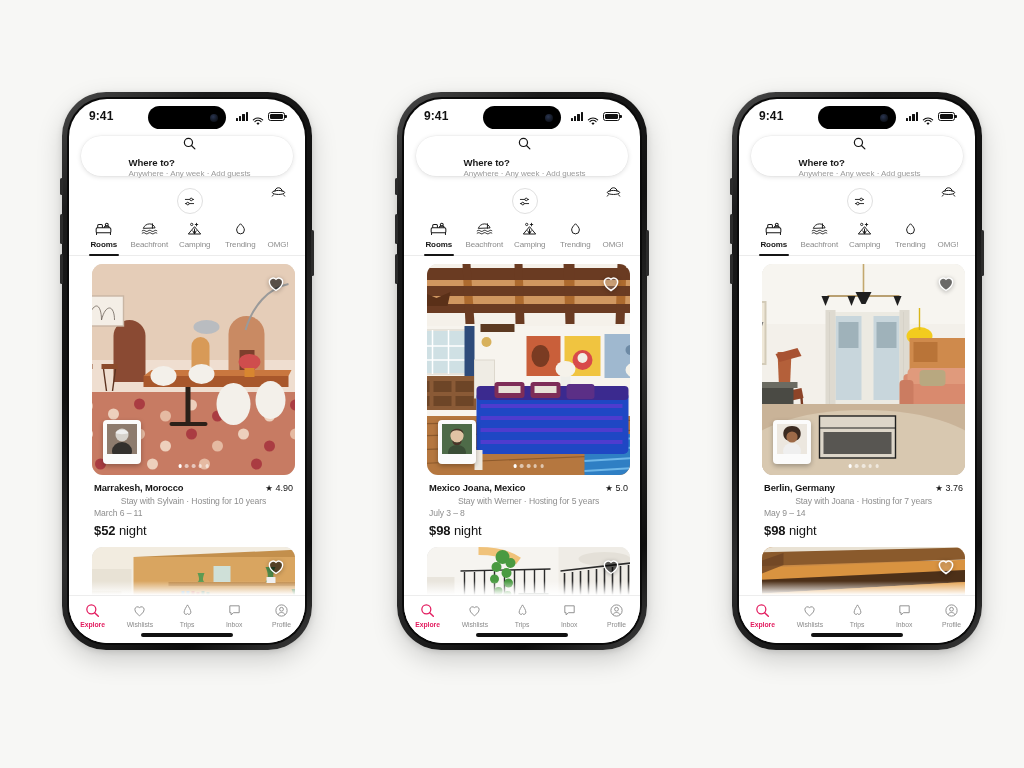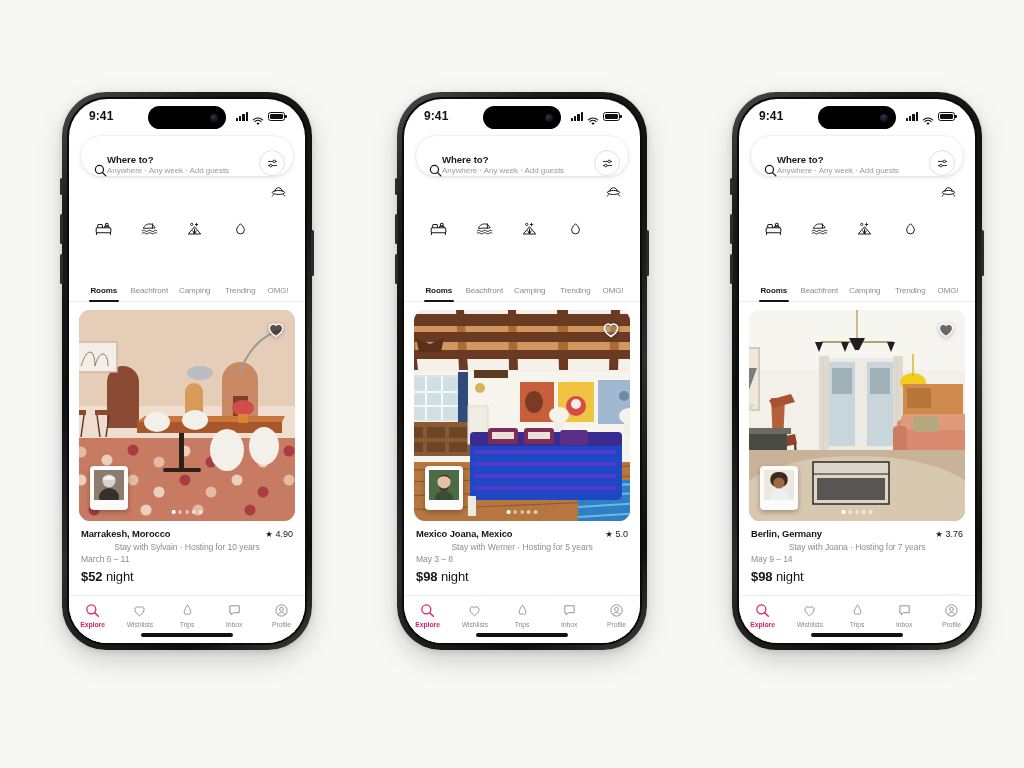--- a/index.html
+++ b/index.html
@@ -62,55 +62,55 @@
   .ico-signal i:nth-child(3){height:7px;}
   .ico-signal i:nth-child(4){height:9px;}
   .ico-wifi{width:12px;height:9px;}
   .ico-batt{width:17px;height:9px;border:1px solid #111;border-radius:2.6px;position:relative;box-sizing:border-box;padding:1px;}
   .ico-batt::after{content:"";position:absolute;right:-2.6px;top:2.6px;width:1.4px;height:3.4px;background:#111;border-radius:0 1px 1px 0;}
   .ico-batt span{display:block;height:100%;width:100%;background:#111;border-radius:1.2px;}
 
   
   .searchwrap{padding:3px 12px 7px;}
   .searchbar{
-    display:flex;align-items:flex-end;
+    display:flex;align-items:center;gap:9px;
     height:40px;border-radius:22px;background:#fff;
     box-shadow:0 1px 5px rgba(0,0,0,.13),0 0 0 .5px rgba(0,0,0,.045);
-    padding:0 8px 0 13px;box-sizing:border-box;
+    padding:0 8px 0 13px;box-sizing:border-box;flex-direction:column;
   }
   .mag{width:13px;height:13px;flex:0 0 13px;}
   .s-texts{flex:1;min-width:0;line-height:1.12;}
   .s-title{font-size:9.6px;font-weight:700;color:#191919;letter-spacing:-.05px;}
   .s-sub{font-size:8px;color:#9b9b9b;margin-top:1.5px;letter-spacing:-.05px;white-space:nowrap;}
   .filter-btn{
     width:24px;height:24px;border-radius:50%;flex:0 0 24px;
     border:.7px solid #e0e0e0;display:flex;align-items:center;justify-content:center;background:#fff;
   }
 
   
   .cats{
     display:flex;align-items:flex-end;justify-content:space-between;
     padding:0 12px;border-bottom:.8px solid #ececec;position:relative;
   }
   .cat{
     display:flex;flex-direction:column;align-items:center;gap:3px;
     padding-bottom:6px;position:relative;flex:1 1 0;
   }
   .cat .cicon{height:17px;display:flex;align-items:center;justify-content:center;}
-  .cat .clabel{font-size:8px;color:#8c8c8c;white-space:nowrap;letter-spacing:-.1px;margin-top:46px;}
+  .cat .clabel{font-size:8px;color:#8c8c8c;white-space:nowrap;letter-spacing:-.1px;}
   .cat.active .clabel{color:#151515;font-weight:700;}
   .cat.active::after{
     content:"";position:absolute;bottom:-1px;left:50%;transform:translateX(-50%);
     width:30px;height:2px;background:#151515;border-radius:2px;
   }
   .cat.cut{flex:0 0 30px;overflow:hidden;gap:40px;}
 
   
   .feed{padding:8px 10px 0;overflow:hidden;}
-  .card{margin-bottom:9px;}
+  .card{margin-bottom:9px;margin-left:13px;}
   .photo{
     position:relative;width:100%;height:211px;border-radius:11px;overflow:hidden;
     background:#ddd;
   }
   .photo.short{height:58px;border-radius:11px;}
   .heart{
     position:absolute;top:9px;right:9px;width:20px;height:20px;z-index:6;
     filter:drop-shadow(0 1px 2px rgba(0,0,0,.35));
   }
   .dots{position:absolute;bottom:7px;left:50%;transform:translateX(-50%);display:flex;gap:3.2px;z-index:6;}
@@ -677,21 +677,21 @@
             </div>
             <div class="linfo">
               <div class="lrow">
                 <span class="ltitle">Mexico Joana, Mexico</span>
                 <span class="lrating">
                     <span class="star">★</span>
                     <span>5.0</span>
                   </span>
               </div>
               <div class="lhost">Stay with Werner · Hosting for 5 years</div>
-              <div class="ldates">May 3 – 8</div>
+              <div class="ldates">July 3 – 8</div>
               <div class="lprice"><b>$98</b> <span>night</span></div>
             </div>
           </div>
 
           <div class="card">
             <div class="photo short">
               <svg viewBox="0 0 240 58" width="100%" height="100%" preserveAspectRatio="xMidYMid slice">
                 <rect width="240" height="58" fill="#f6f4f0"></rect>
                 <rect x="150" y="0" width="90" height="58" fill="#efece6"></rect>
                 <ellipse cx="196" cy="12" rx="26" ry="7" fill="#e4e0d8"></ellipse>

